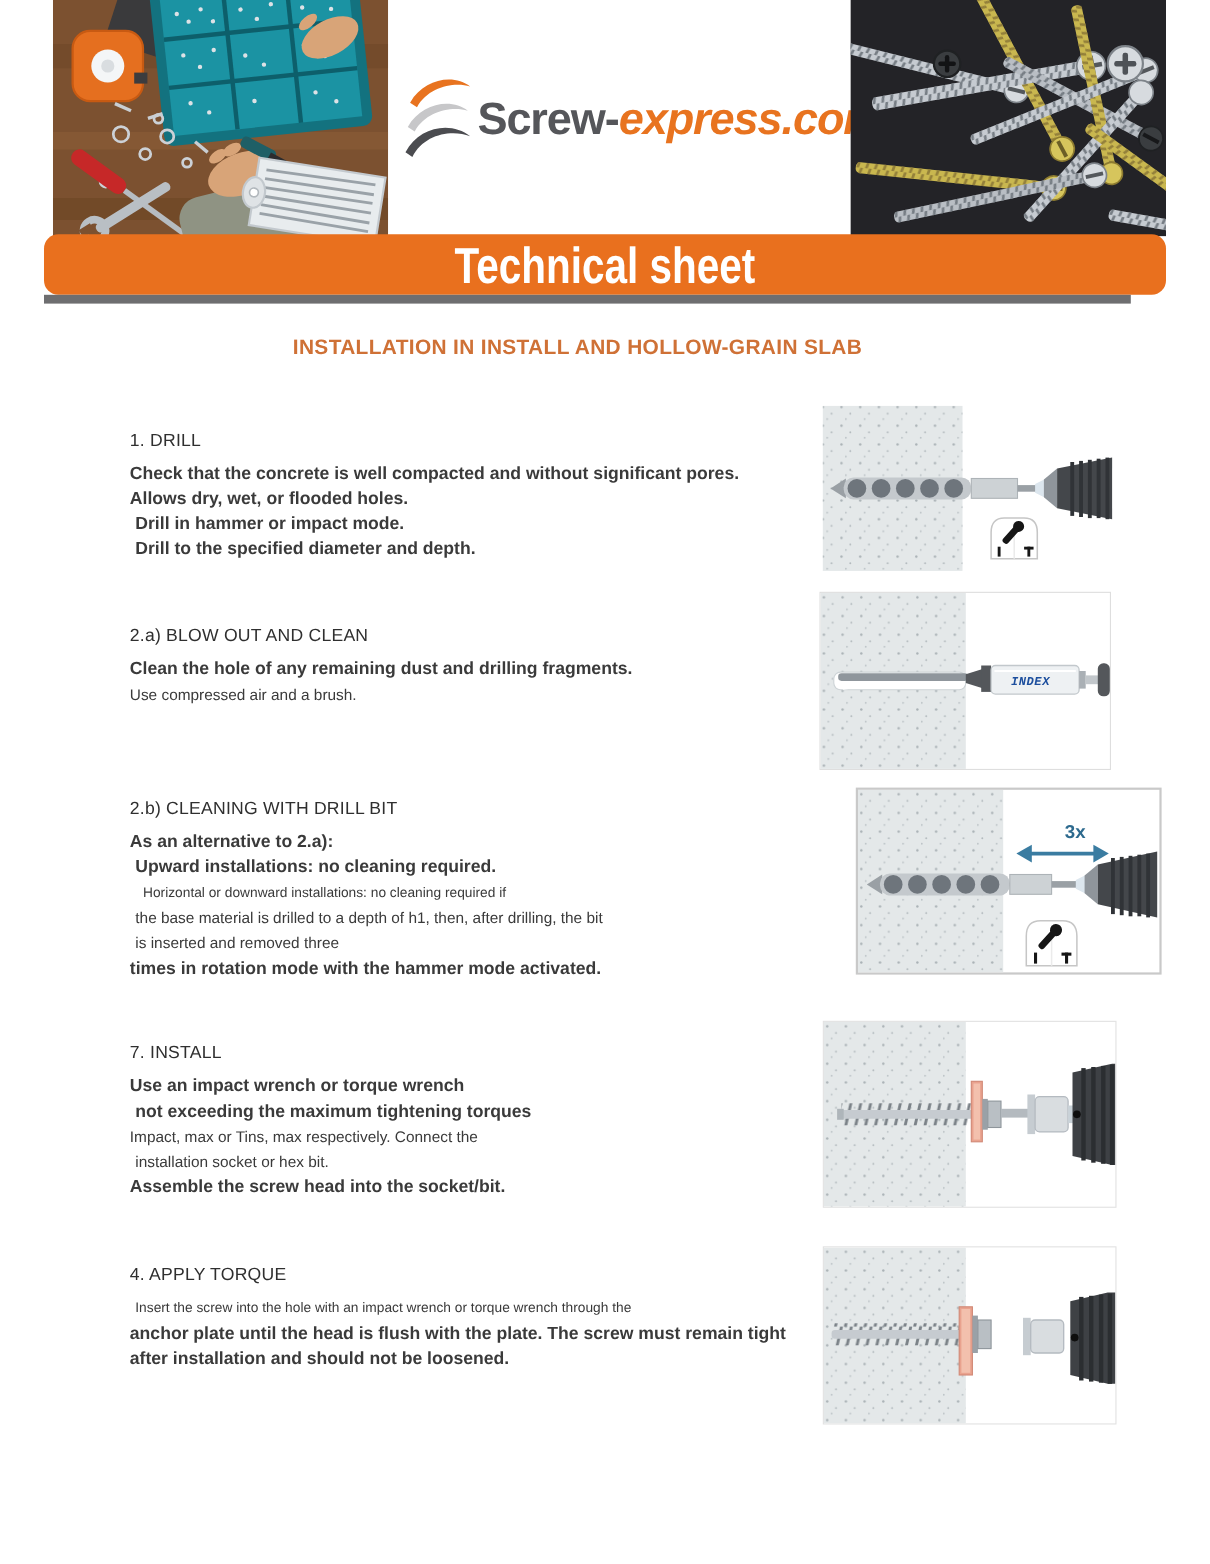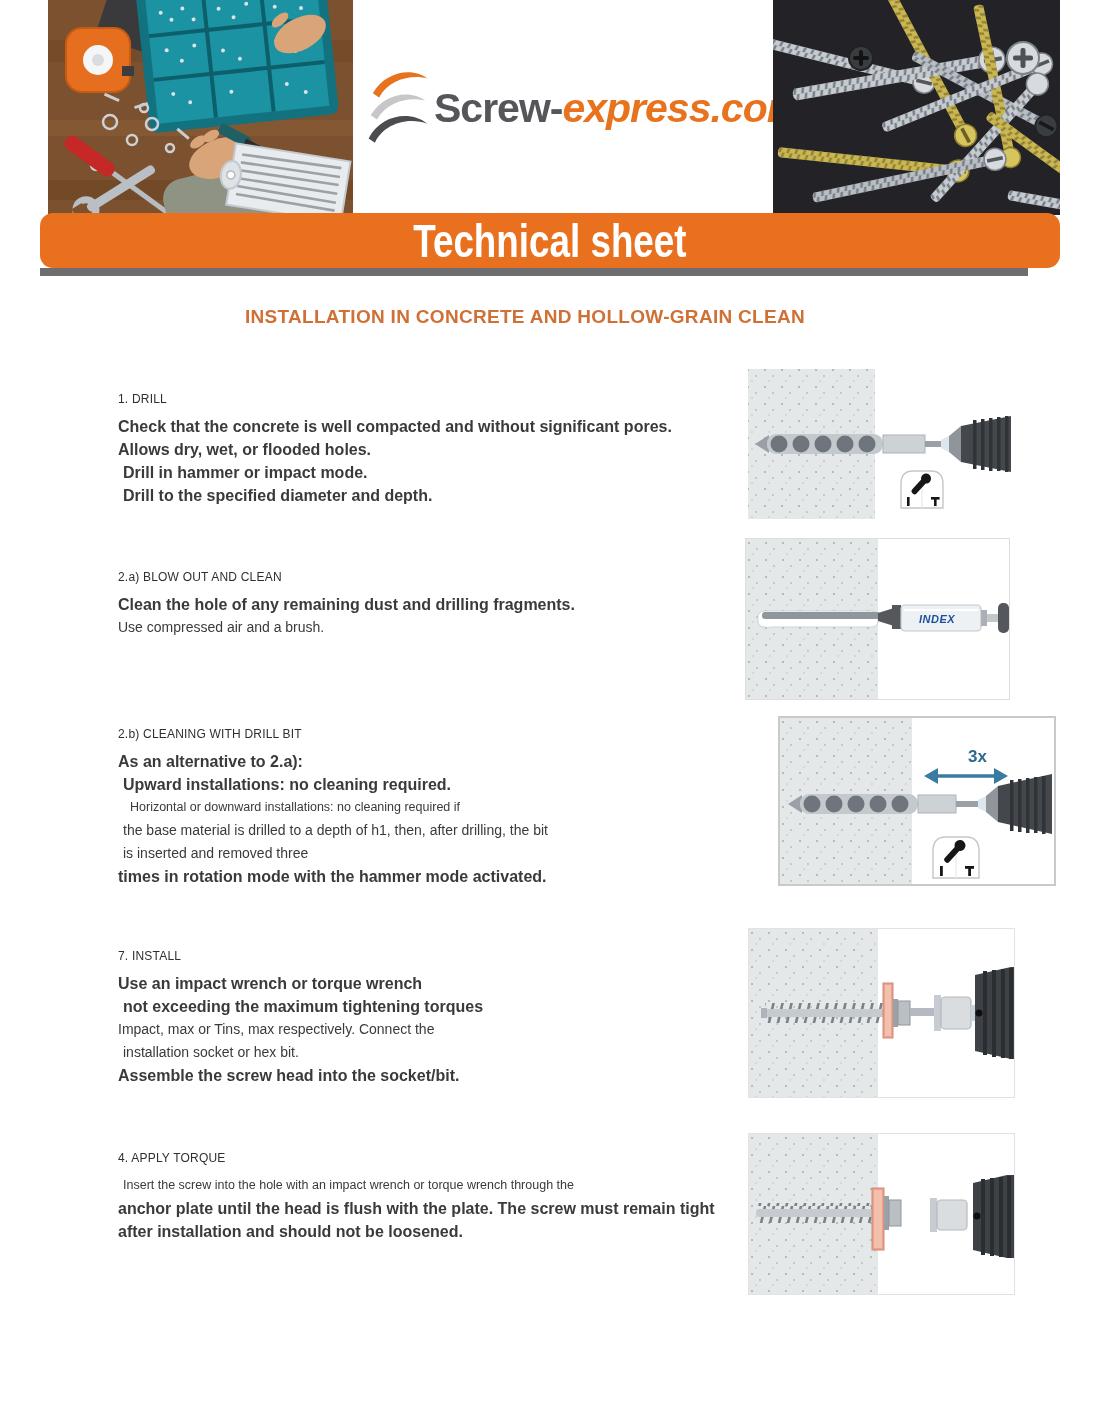--- a/index.html
+++ b/index.html
@@ -25,37 +25,37 @@
     display:inline-block; transform:scaleX(0.8); white-space:nowrap;
   }
   .banner-underline { position:absolute; left:40px; top:268px; width:988px; height:8px; background:#6e6e70; }
   
   .page-title {
     position:absolute; left:40px; top:306px; width:970px; text-align:center;
     color:#cf7136; font-size:19px; font-weight:700; letter-spacing:0.3px;
   }
   
   .section { position:absolute; left:118px; width:620px; color:#3a3a3a; }
-  .sec-heading { font-size:12px; color:#2f2f2f; font-weight:400; letter-spacing:0.2px; margin:0 0 9px 0; }
+  .sec-heading { font-size:16px; color:#2f2f2f; font-weight:400; letter-spacing:0.2px; margin:0 0 9px 0; }
   .line { line-height:23px; margin:0; }
   .t-md { font-size:16px;font-weight:bold; }
   .t-sm { font-size:14px; }
   .t-xs { font-size:12.5px; }
   .ind1 { padding-left:5px; }
   .ind2 { padding-left:12px; }
   .s1  { top:392px; }
   .s2a { top:570px; }
   .s2b { top:727px; }
   .s3  { top:949px; }
   .s4  { top:1151px; }
   
   .ill { position:absolute; background:#ffffff; box-sizing:border-box; }
   .ill svg { display:block; width:100%; height:100%; }
   .ill1  { left:745px; top:366px; width:270px; height:156px; }
-  .ill2a { left:745px; top:538px; width:265px; height:162px; border:1px solid #dedede; }
+  .ill2a { left:745px; top:538px; width:265px; height:162px; border:1px solid #dedede;font-family:Liberation Mono, monospace; }
   .ill2b { left:742px; top:716px; width:278px; height:170px; border:2px solid #c9c9c9;margin-left:36px; }
   .ill3  { left:748px; top:928px; width:267px; height:170px; border:1px solid #e2e2e2; }
   .ill4  { left:748px; top:1133px; width:267px; height:162px; border:1px solid #e2e2e2; }
   
   .footer {
     position:absolute; left:48px; top:1385px; width:1005px; height:37px;
     background:#58595b; display:flex; align-items:center; justify-content:flex-end;
   }
   .footer-text {
     color:#ffffff; font-size:21px; font-weight:700; padding-right:58px;
@@ -268,21 +268,21 @@
           <rect x="0" y="-5" width="120" height="10" fill="url(#thrS)"></rect>
       </g>
     </svg>
   </div>
 
   <div class="banner">
     <span class="banner-text">Technical sheet</span>
   </div>
   <div class="banner-underline"></div>
 
-  <div class="page-title">INSTALLATION IN CONCRETE AND HOLLOW-GRAIN CLEAN</div>
+  <div class="page-title">INSTALLATION IN INSTALL AND HOLLOW-GRAIN SLAB</div>
 
   <div class="section s1">
     <p class="sec-heading">1. DRILL</p>
     <p class="line t-md">Check that the concrete is well compacted and without significant pores.</p>
     <p class="line t-md">Allows dry, wet, or flooded holes.</p>
     <p class="line t-md ind1">Drill in hammer or impact mode.</p>
     <p class="line t-md ind1">Drill to the specified diameter and depth.</p>
   </div>
 
   <div class="ill ill1">

